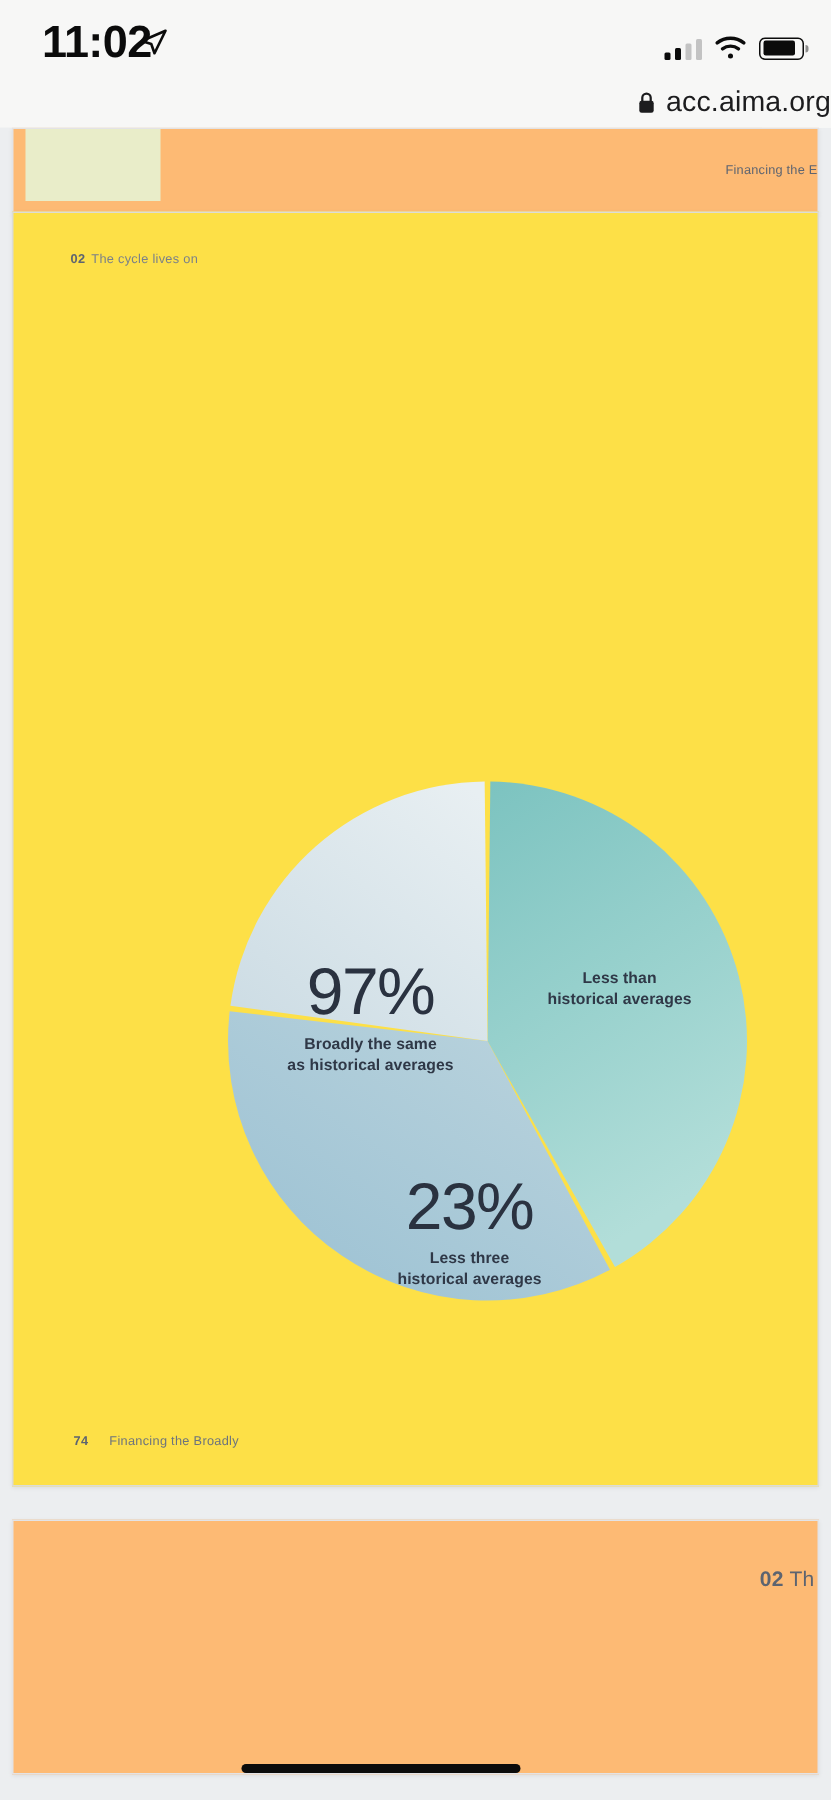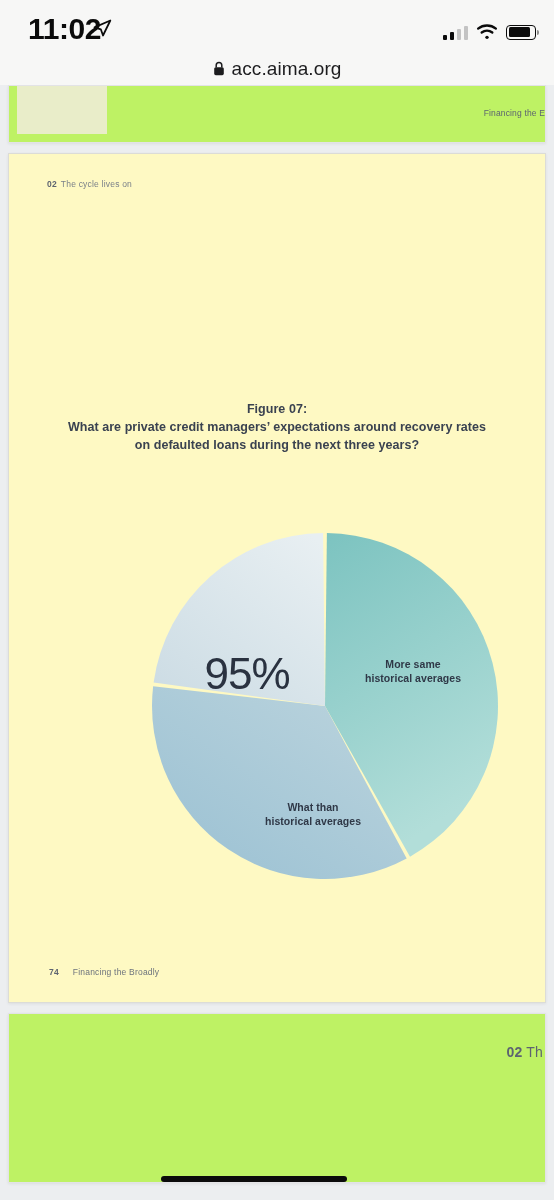--- a/index.html
+++ b/index.html
@@ -38,53 +38,53 @@
   .bars i:nth-child(2){height:8px;}
   .bars i:nth-child(3){height:11px;background:#c3c3c3;}
   .bars i:nth-child(4){height:14px;background:#c3c3c3;}
   .wifi{width:22px;height:16px;}
   .batt{position:relative;width:30px;height:15px;border:1.6px solid #0b0b0b;border-radius:4px;box-sizing:border-box;padding:1.6px;}
   .batt b{display:block;height:100%;width:88%;background:#0b0b0b;border-radius:1.5px;}
   .batt:after{content:"";position:absolute;right:-4px;top:4.5px;width:2px;height:5px;background:#0b0b0b;border-radius:0 2px 2px 0;opacity:.45;}
 
   .urlbar{
     position:absolute;left:0;top:52px;width:554px;height:33px;
-    display:flex;align-items:center;justify-content:center;gap:7px;
+    display:flex;align-items:center;justify-content:flex-end;gap:7px;
   }
   .lock{width:12px;height:15px;}
   .url-text{font-size:19px;color:#1c1c1e;letter-spacing:.1px;}
 
   
   .viewport{
     position:absolute;left:0;top:85px;width:554px;height:1115px;
     background:#eceef0;overflow:hidden;
   }
 
   .pagecard{
     position:absolute;left:8px;width:538px;
-    background:#bef264;
+    background:#fdba74;
     border:1px solid #e3e3e6;
     box-sizing:border-box;
     box-shadow:0 1px 3px rgba(0,0,0,.07);
   }
 
   
   #page-top{top:0px;height:58px;}
   .top-swatch{
     position:absolute;left:8px;top:0;width:90px;height:48px;
     background:#e9edc9;
   }
   .top-running-head{
     position:absolute;right:0px;top:22px;
     font-size:8.5px;color:#5d6470;letter-spacing:.15px;white-space:nowrap;
   }
 
   
   #page-main{
-    top:68px;height:850px;background:#fef9c3;border-color:#dcdcd7;
+    top:56px;height:850px;background:#fde047;border-color:#dcdcd7;
   }
   .run-head{
     position:absolute;left:38px;top:25px;
     font-size:8.5px;color:#7a8089;letter-spacing:.2px;white-space:nowrap;
   }
   .run-head b{color:#5d6470;font-weight:bold;margin-right:4px;}
 
   .fig-title{
     position:absolute;left:0;right:0;top:246px;
     text-align:center;
@@ -182,25 +182,20 @@
       <div class="top-swatch"></div>
       <div class="top-running-head">Financing the E</div>
     </div>
 
     <div class="pagecard" id="page-main">
 
       <div class="run-head">
         <b>02</b><span>The cycle lives on</span>
       </div>
 
-      <div class="fig-title">
-        <span class="fline">Figure 07:</span>
-        <span class="fline">What are private credit managers’ expectations around recovery rates</span>
-        <span class="fline">on defaulted loans during the next three years?</span>
-      </div>
 
       <div class="pie-wrap">
         <svg class="pie-svg" viewBox="0 0 348 348">
           <defs>
             <linearGradient id="g0" x1="0" y1="0" x2="0.35" y2="1">
               <stop offset="0%" stop-color="#7cc3c0"></stop>
               <stop offset="100%" stop-color="#b2ded9"></stop>
             </linearGradient>
             <linearGradient id="g1" x1="1" y1="0" x2="0.1" y2="1">
               <stop offset="0%" stop-color="#bdd5de"></stop>
@@ -213,32 +208,37 @@
           </defs>
           <g id="pie-slices">
               <path d="M 174 174 L 175.89 1.01 A 173 173 0 0 1 258.99 324.68 Z" fill="url(#g0)"></path>
               <path d="M 174 174 L 255.68 326.50 A 173 173 0 0 1 2.14 154.19 Z" fill="url(#g1)"></path>
               <path d="M 174 174 L 2.61 150.45 A 173 173 0 0 1 172.11 1.01 Z" fill="url(#g2)"></path>
             </g>
         </svg>
 
         <div class="slice-label" id="label-0">
           <div class="slice-desc">
-            <span>More same</span><br>
+            <span>Less than</span><br>
             <span>historical averages</span>
           </div>
         </div>
 
         <div class="slice-label" id="label-1">
-          <div class="slice-pct">95%</div>
+          <div class="slice-pct">97%</div>
+          <div class="slice-desc">
+            <span>Broadly the same</span><br>
+            <span>as historical averages</span>
+          </div>
         </div>
 
         <div class="slice-label" id="label-2">
+          <div class="slice-pct">23%</div>
           <div class="slice-desc">
-            <span>What than</span><br>
+            <span>Less three</span><br>
             <span>historical averages</span>
           </div>
         </div>
       </div>
 
       <div class="footer">
         <b>74</b><span>Financing the Broadly</span>
       </div>
     </div>
 

